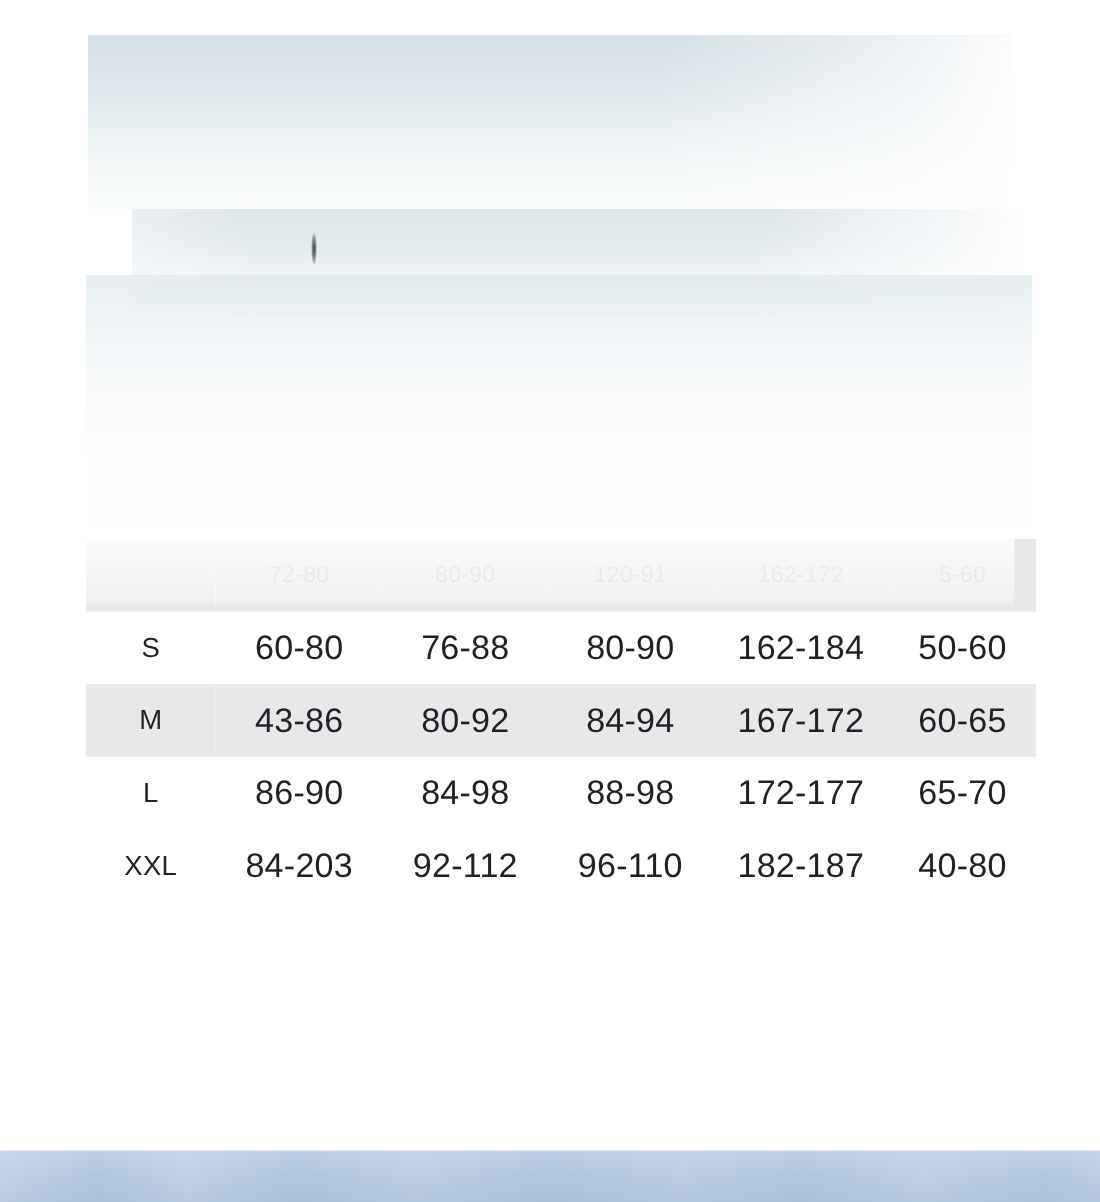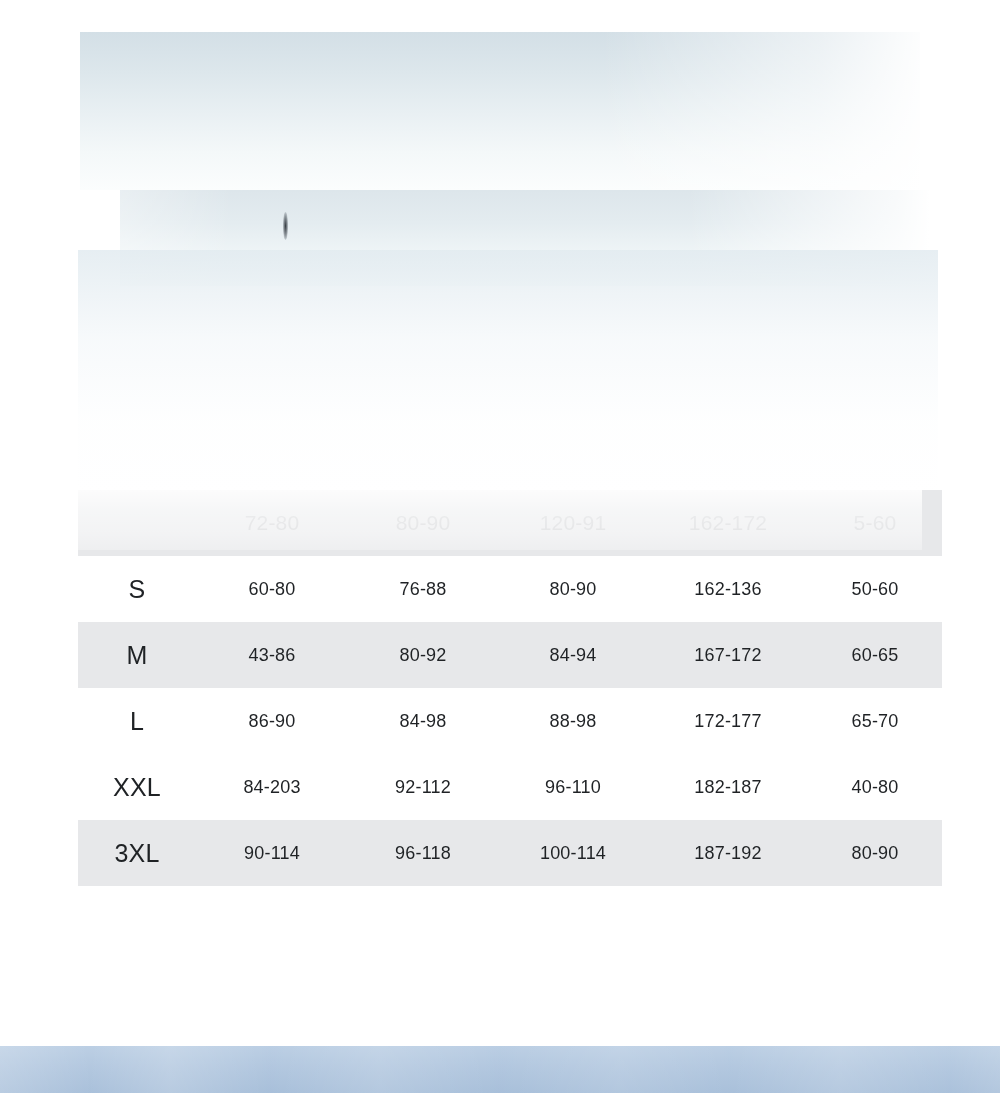--- a/index.html
+++ b/index.html
@@ -107,21 +107,21 @@
     top: 490px;
     width: 844px;
     border-collapse: collapse;
     table-layout: fixed;
   }
   .size-table td {
     height: 66px;
     padding: 0;
     text-align: center;
     vertical-align: middle;
-    font-size: 18px;
+    font-size: 31px;
     font-weight: 400;
     color: #1f2225;
     letter-spacing: 0.2px;
     white-space: nowrap;
   }
   .row-shaded td { background: #e7e8ea; }
   .row-plain  td { background: #ffffff; }
 
   .col-size  { width: 118px; }
   .col-d1    { width: 152px; }
@@ -200,21 +200,21 @@
         <td class="col-d3">120-91</td>
         <td class="col-d4">162-172</td>
         <td class="col-d5">5-60</td>
       </tr>
 
       <tr class="row-plain">
         <td class="col-size size-cell">S</td>
         <td class="col-d1">60-80</td>
         <td class="col-d2">76-88</td>
         <td class="col-d3">80-90</td>
-        <td class="col-d4">162-136</td>
+        <td class="col-d4">162-184</td>
         <td class="col-d5">50-60</td>
       </tr>
 
       <tr class="row-shaded">
         <td class="col-size size-cell">M</td>
         <td class="col-d1">43-86</td>
         <td class="col-d2">80-92</td>
         <td class="col-d3">84-94</td>
         <td class="col-d4">167-172</td>
         <td class="col-d5">60-65</td>
@@ -232,28 +232,20 @@
 
       <tr class="row-plain">
         <td class="col-size size-cell">XXL</td>
         <td class="col-d1">84-203</td>
         <td class="col-d2">92-112</td>
         <td class="col-d3">96-110</td>
         <td class="col-d4">182-187</td>
         <td class="col-d5">40-80</td>
       </tr>
 
-      <tr class="row-shaded">
-        <td class="col-size size-cell">3XL</td>
-        <td class="col-d1">90-114</td>
-        <td class="col-d2">96-118</td>
-        <td class="col-d3">100-114</td>
-        <td class="col-d4">187-192</td>
-        <td class="col-d5">80-90</td>
-      </tr>
 
     </tbody>
   </table>
 
   <div class="ghost-overlay"></div>
 
   <div class="bottom-band"></div>
 
 </div>
 

